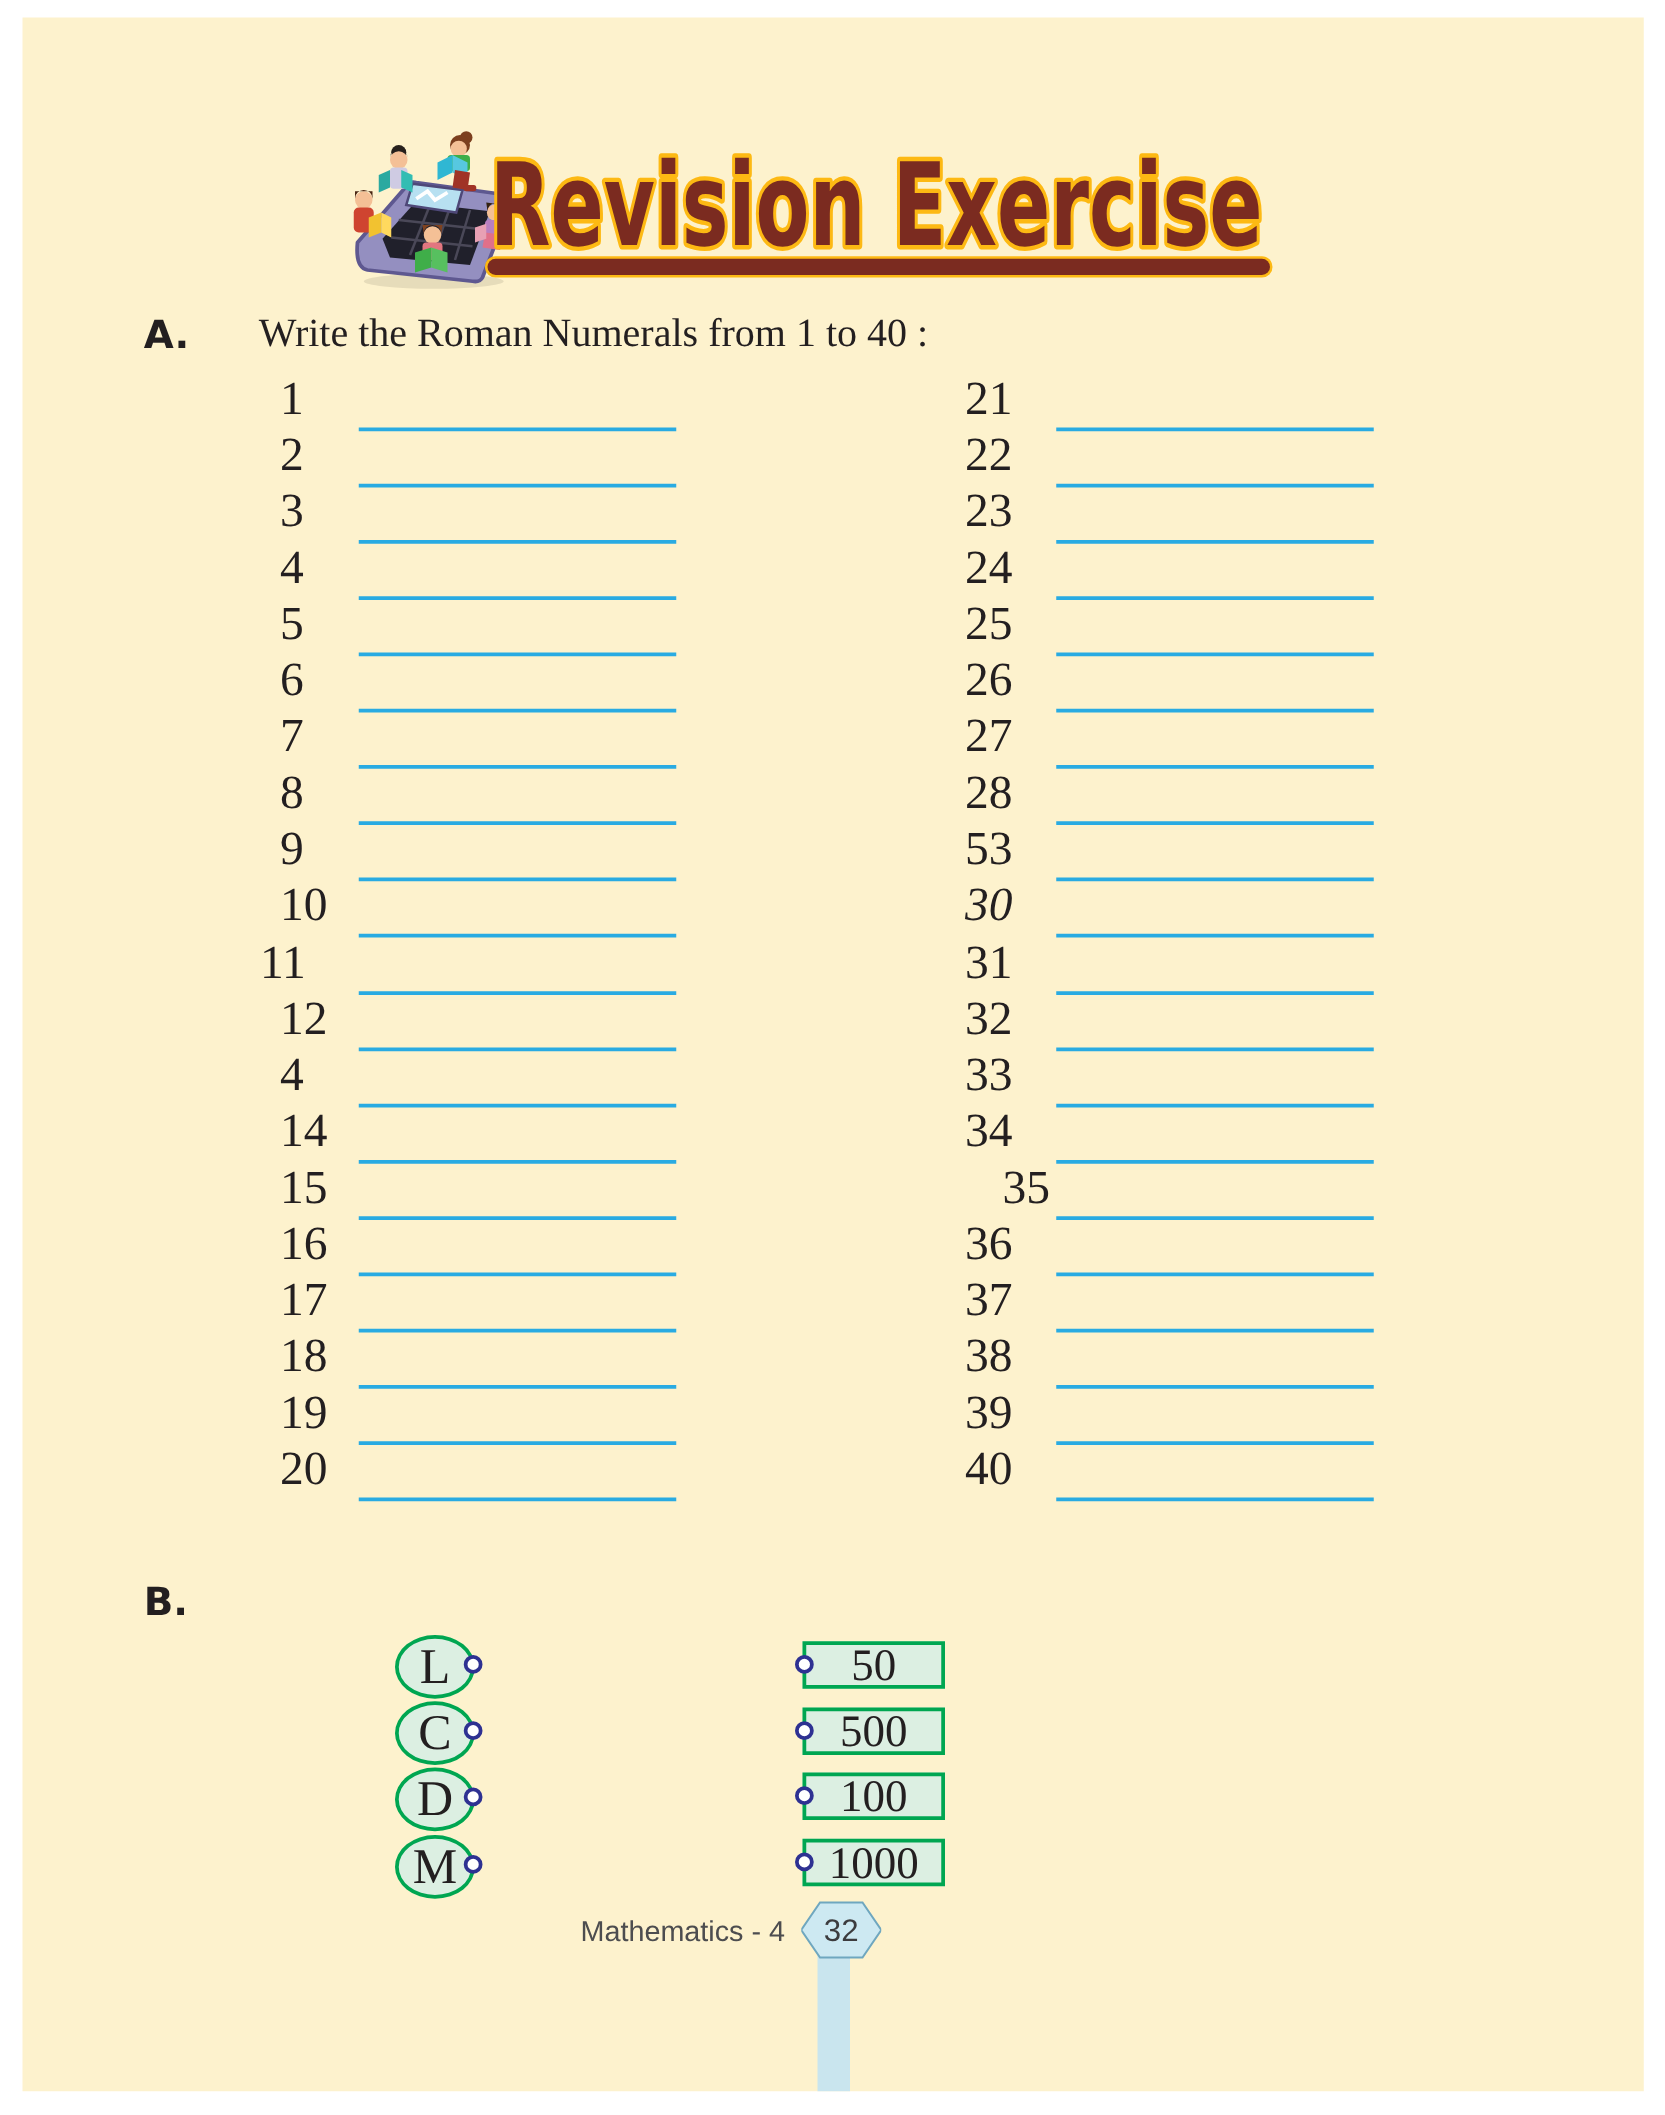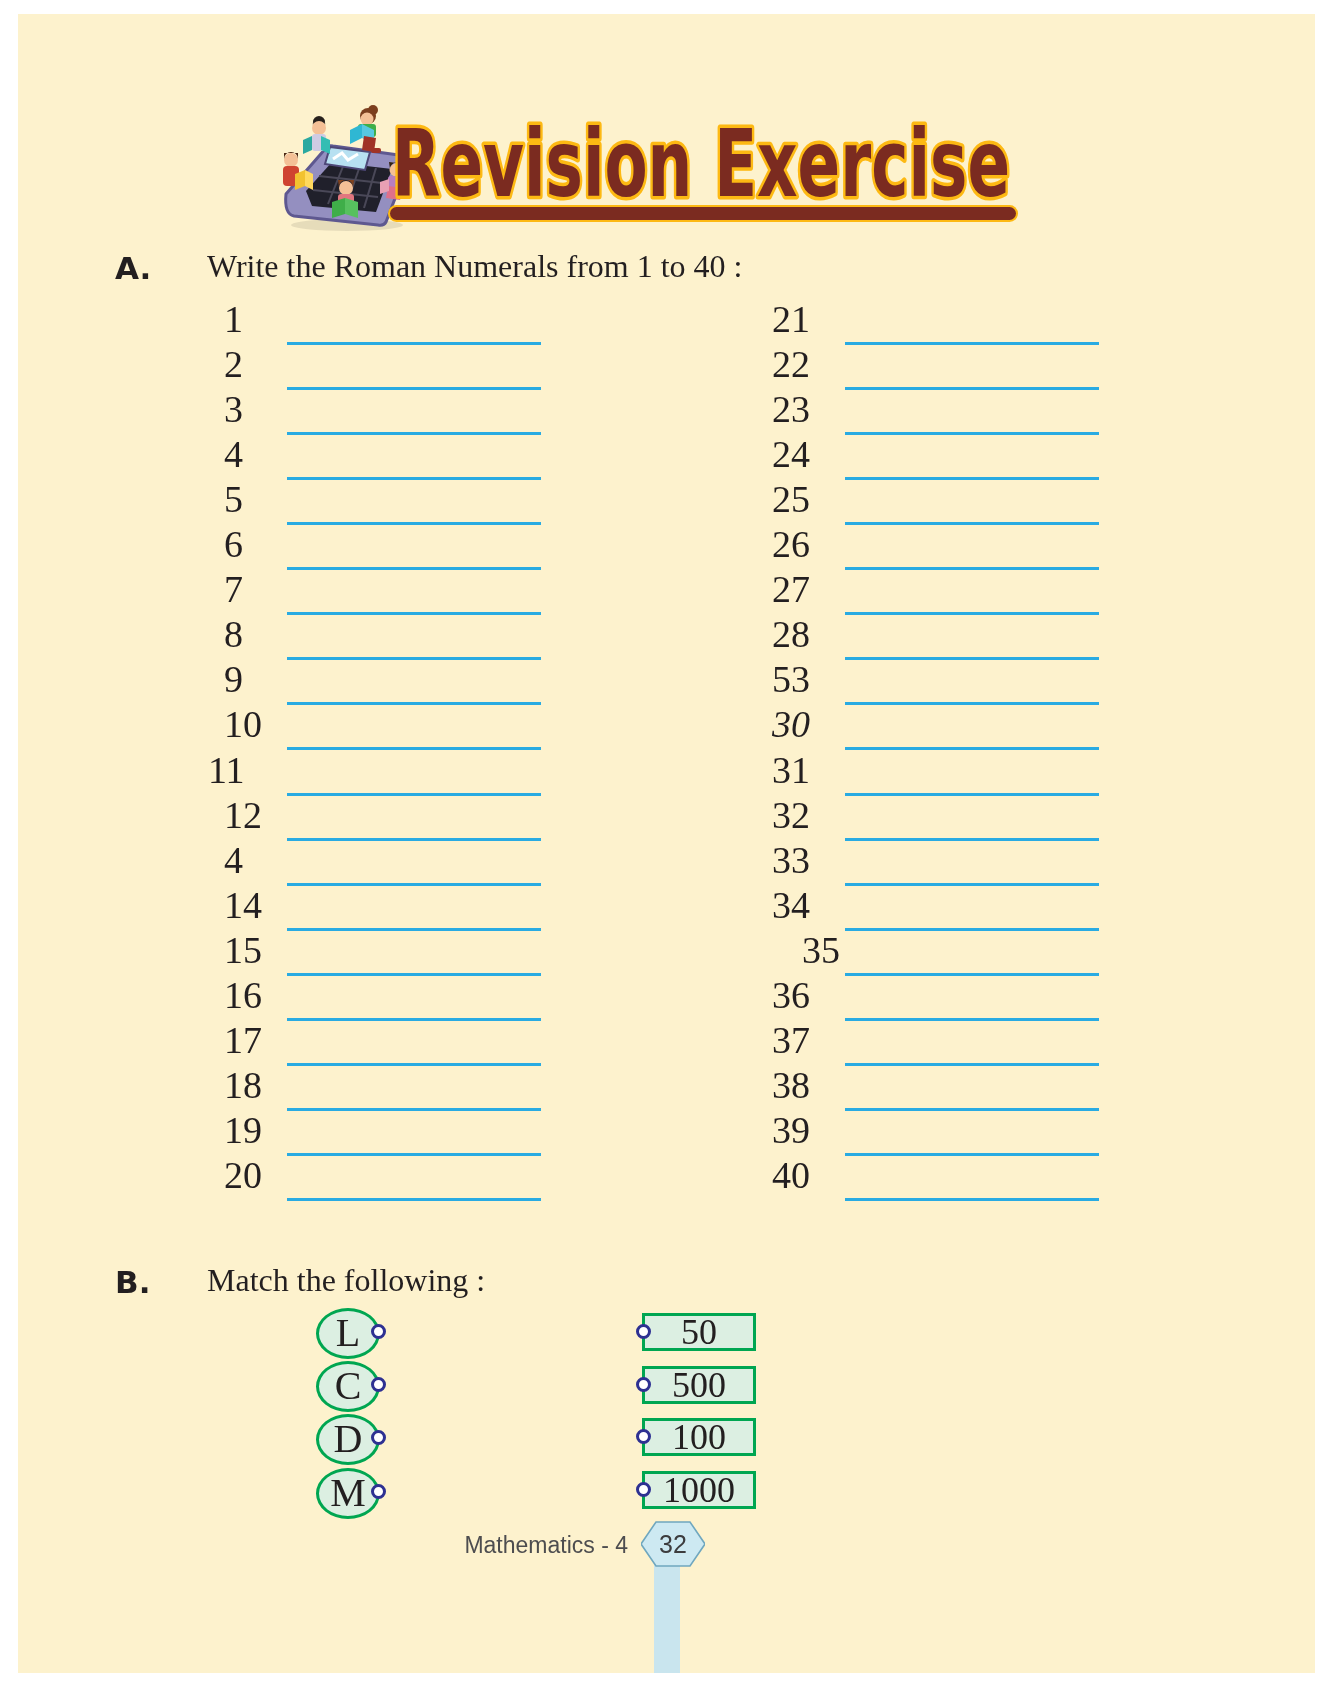--- a/index.html
+++ b/index.html
@@ -179,21 +179,20 @@
       <div class="blank" style="left: 845px; top: 1062.8px;"></div>
       <span class="num" style="left: 772px; top: 1065.85px;">38</span>
       <div class="blank" style="left: 845px; top: 1107.85px;"></div>
       <span class="num" style="left: 772px; top: 1110.9px;">39</span>
       <div class="blank" style="left: 845px; top: 1152.9px;"></div>
       <span class="num" style="left: 772px; top: 1155.95px;">40</span>
       <div class="blank" style="left: 845px; top: 1197.95px;"></div>
     </div>
 
   <div class="sec-label" style="left:115px;top:1264px">B.</div>
-  <div class="sec-instruction" style="left:207px;top:1262px">Match the following :</div>
 
   <div>
       <div class="oval" style="left: 316px; top: 1308px;">
         <span>L</span>
       </div>
       <div class="dot" style="left: 371px; top: 1324px;"></div>
       <div class="oval" style="left: 316px; top: 1361px;">
         <span>C</span>
       </div>
       <div class="dot" style="left: 371px; top: 1377px;"></div>

